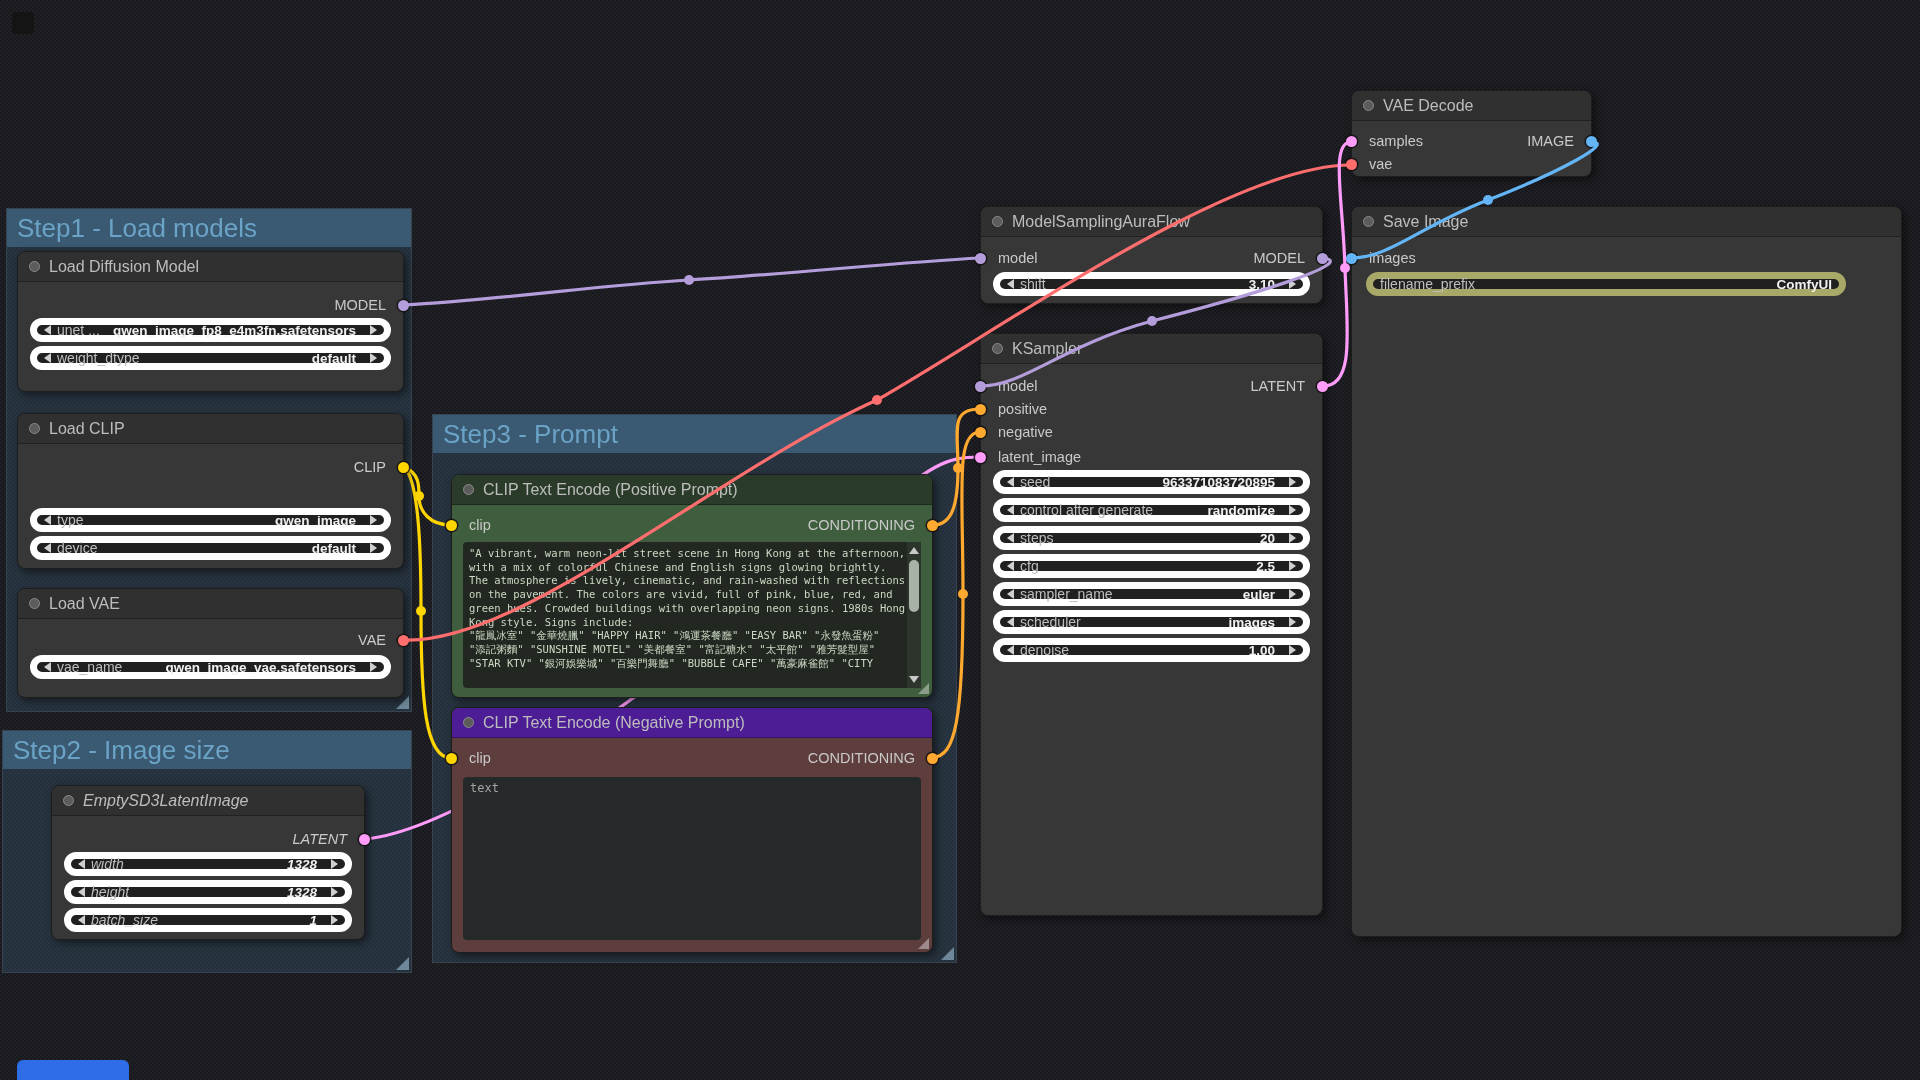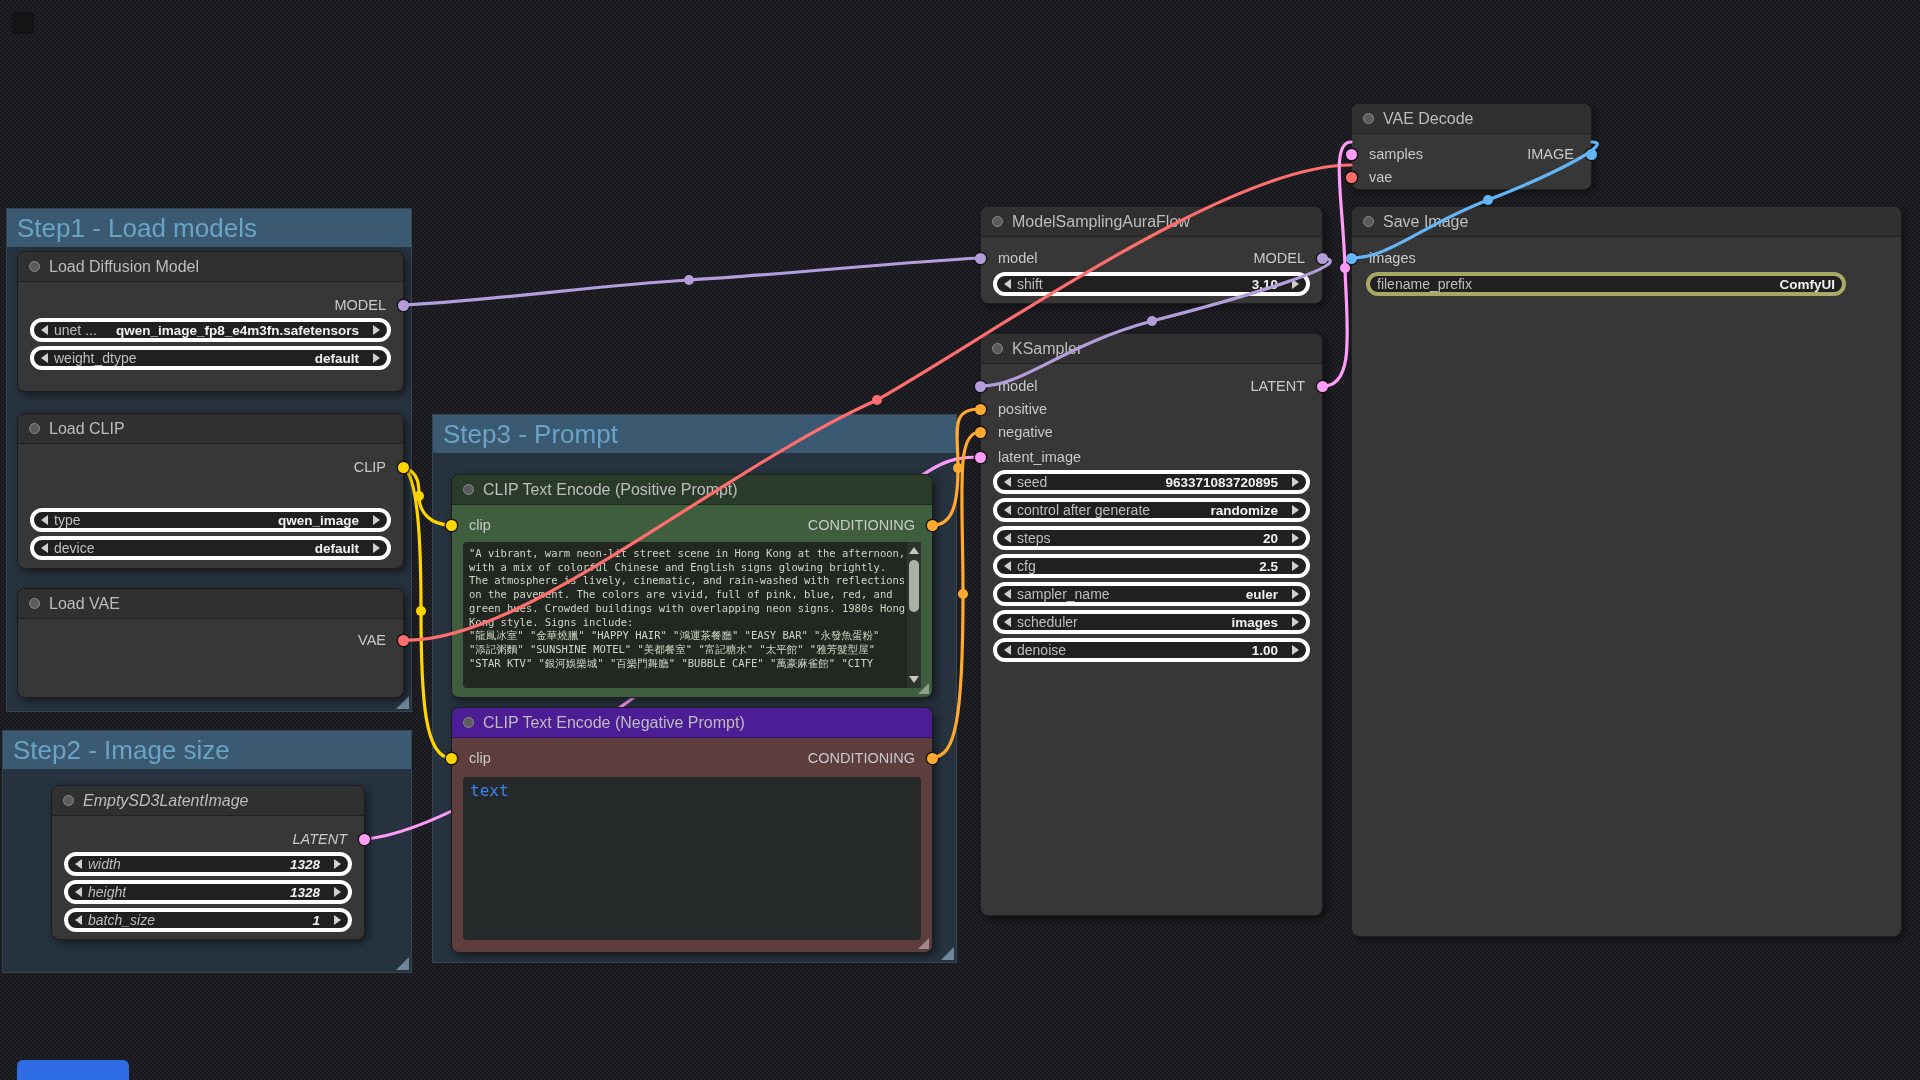--- a/index.html
+++ b/index.html
@@ -35,35 +35,35 @@
   .node.green{background:#3f5e3d;} .node.green .nheader{background:#2a3c29;}
   .node.red{background:#5e3d3d;} .node.red .nheader{background:#4c1d95;}
   .plabel{position:absolute;font-size:14.5px;line-height:18px;color:#c9c9c9;white-space:nowrap;}
   .plabel.in{left:17px;} .plabel.out{right:17px;text-align:right;}
   .port{position:absolute;width:11px;height:11px;border-radius:50%;box-shadow:0 0 0 1.5px rgba(18,18,18,.85);}
   .port.in{left:-6px;} .port.out{right:-6px;}
   .c-model{background:#b39ddb;} .c-clip{background:#ffd500;} .c-vae{background:#ff6e6e;}
   .c-cond{background:#ffa931;} .c-latent{background:#ff9cf9;} .c-image{background:#64b5f6;}
   
   .widget{position:absolute;left:12px;right:12px;height:24px;background:#202020;
-    border:4px solid #ffffff;border-radius:12px;display:flex;align-items:center;
+    border:7px solid #ffffff;border-radius:12px;display:flex;align-items:center;
     padding:0 7px;box-sizing:border-box;font-size:14px;gap:6px;}
   .widget.hl{border-color:#a8a868;}
   .w-label{color:#bfbfbf;white-space:nowrap;overflow:hidden;}
   .w-value{margin-left:auto;color:#f0f0f0;font-weight:700;font-size:13.5px;white-space:nowrap;}
   .arrL{width:0;height:0;border-top:5px solid transparent;border-bottom:5px solid transparent;
     border-right:7px solid #cfcfcf;flex:0 0 auto;}
   .arrR{width:0;height:0;border-top:5px solid transparent;border-bottom:5px solid transparent;
     border-left:7px solid #cfcfcf;flex:0 0 auto;margin-left:8px;}
   
   .ta{position:absolute;left:11px;right:11px;border-radius:4px;overflow:hidden;box-sizing:border-box;}
   .ta.pos{background:#222821;color:#ccd8c4;font-family:"DejaVu Sans Mono",monospace;
     font-size:10.5px;line-height:13.7px;white-space:pre;padding:5px 18px 5px 6px;}
   .ta.neg{background:#26292a;}
-  .ta.neg .ph{position:absolute;left:7px;top:4px;font-size:16px;color:#3b82f6;
+  .ta.neg .ph{position:absolute;left:7px;top:4px;font-size:12px;color:#a3a3a3;
     font-family:"DejaVu Sans Mono",monospace;}
   .sbar{position:absolute;top:0;bottom:0;right:0;width:14px;background:#2d342c;}
   .sbar .up,.sbar .dn{position:absolute;left:2px;width:0;height:0;
     border-left:5px solid transparent;border-right:5px solid transparent;}
   .sbar .up{top:5px;border-bottom:7px solid #c8c8c8;}
   .sbar .dn{bottom:5px;border-top:7px solid #c8c8c8;}
   .sbar .thumb{position:absolute;left:2px;top:18px;width:10px;height:52px;border-radius:5px;background:#a9b2a6;}
   .nresize{position:absolute;right:3px;bottom:3px;width:0;height:0;
     border-left:11px solid transparent;border-bottom:11px solid rgba(255,255,255,.4);}
   .corner-btn{position:absolute;left:12px;top:12px;width:22px;height:22px;border-radius:4px;
@@ -148,20 +148,26 @@
     </div>
   </div>
 
   <div class="node" style="left:17px;top:588px;width:387px;height:110px;">
     <div class="nheader">
       <span class="ndot"></span>
       <span class="ntitle">Load VAE</span>
     </div>
     <span class="plabel out" style="top:42px;">VAE</span>
     <span class="port out c-vae" style="top:46px;"></span>
+    <div class="widget" style="top:66px;">
+      <span class="arrL"></span>
+      <span class="w-label">vae_name</span>
+      <span class="w-value">qwen_image_vae.safetensors</span>
+      <span class="arrR"></span>
+    </div>
   </div>
 
   <div class="node" style="left:51px;top:785px;width:314px;height:155px;font-style:italic;">
     <div class="nheader">
       <span class="ndot"></span>
       <span class="ntitle">EmptySD3LatentImage</span>
     </div>
     <span class="plabel out" style="top:44px;">LATENT</span>
     <span class="port out c-latent" style="top:48px;"></span>
     <div class="widget" style="top:66px;">
@@ -294,21 +300,21 @@
       <span class="arrR"></span>
     </div>
     <div class="widget" style="top:304px;">
       <span class="arrL"></span>
       <span class="w-label">denoise</span>
       <span class="w-value">1.00</span>
       <span class="arrR"></span>
     </div>
   </div>
 
-  <div class="node" style="left:1351px;top:103px;width:241px;height:87px;">
+  <div class="node" style="left:1351px;top:90px;width:241px;height:87px;">
     <div class="nheader">
       <span class="ndot"></span>
       <span class="ntitle">VAE Decode</span>
     </div>
     <span class="plabel in" style="top:41px;">samples</span>
     <span class="port in c-latent" style="top:45px;"></span>
     <span class="plabel in" style="top:64px;">vae</span>
     <span class="port in c-vae" style="top:68px;"></span>
     <span class="plabel out" style="top:41px;">IMAGE</span>
     <span class="port out c-image" style="top:45px;"></span>

